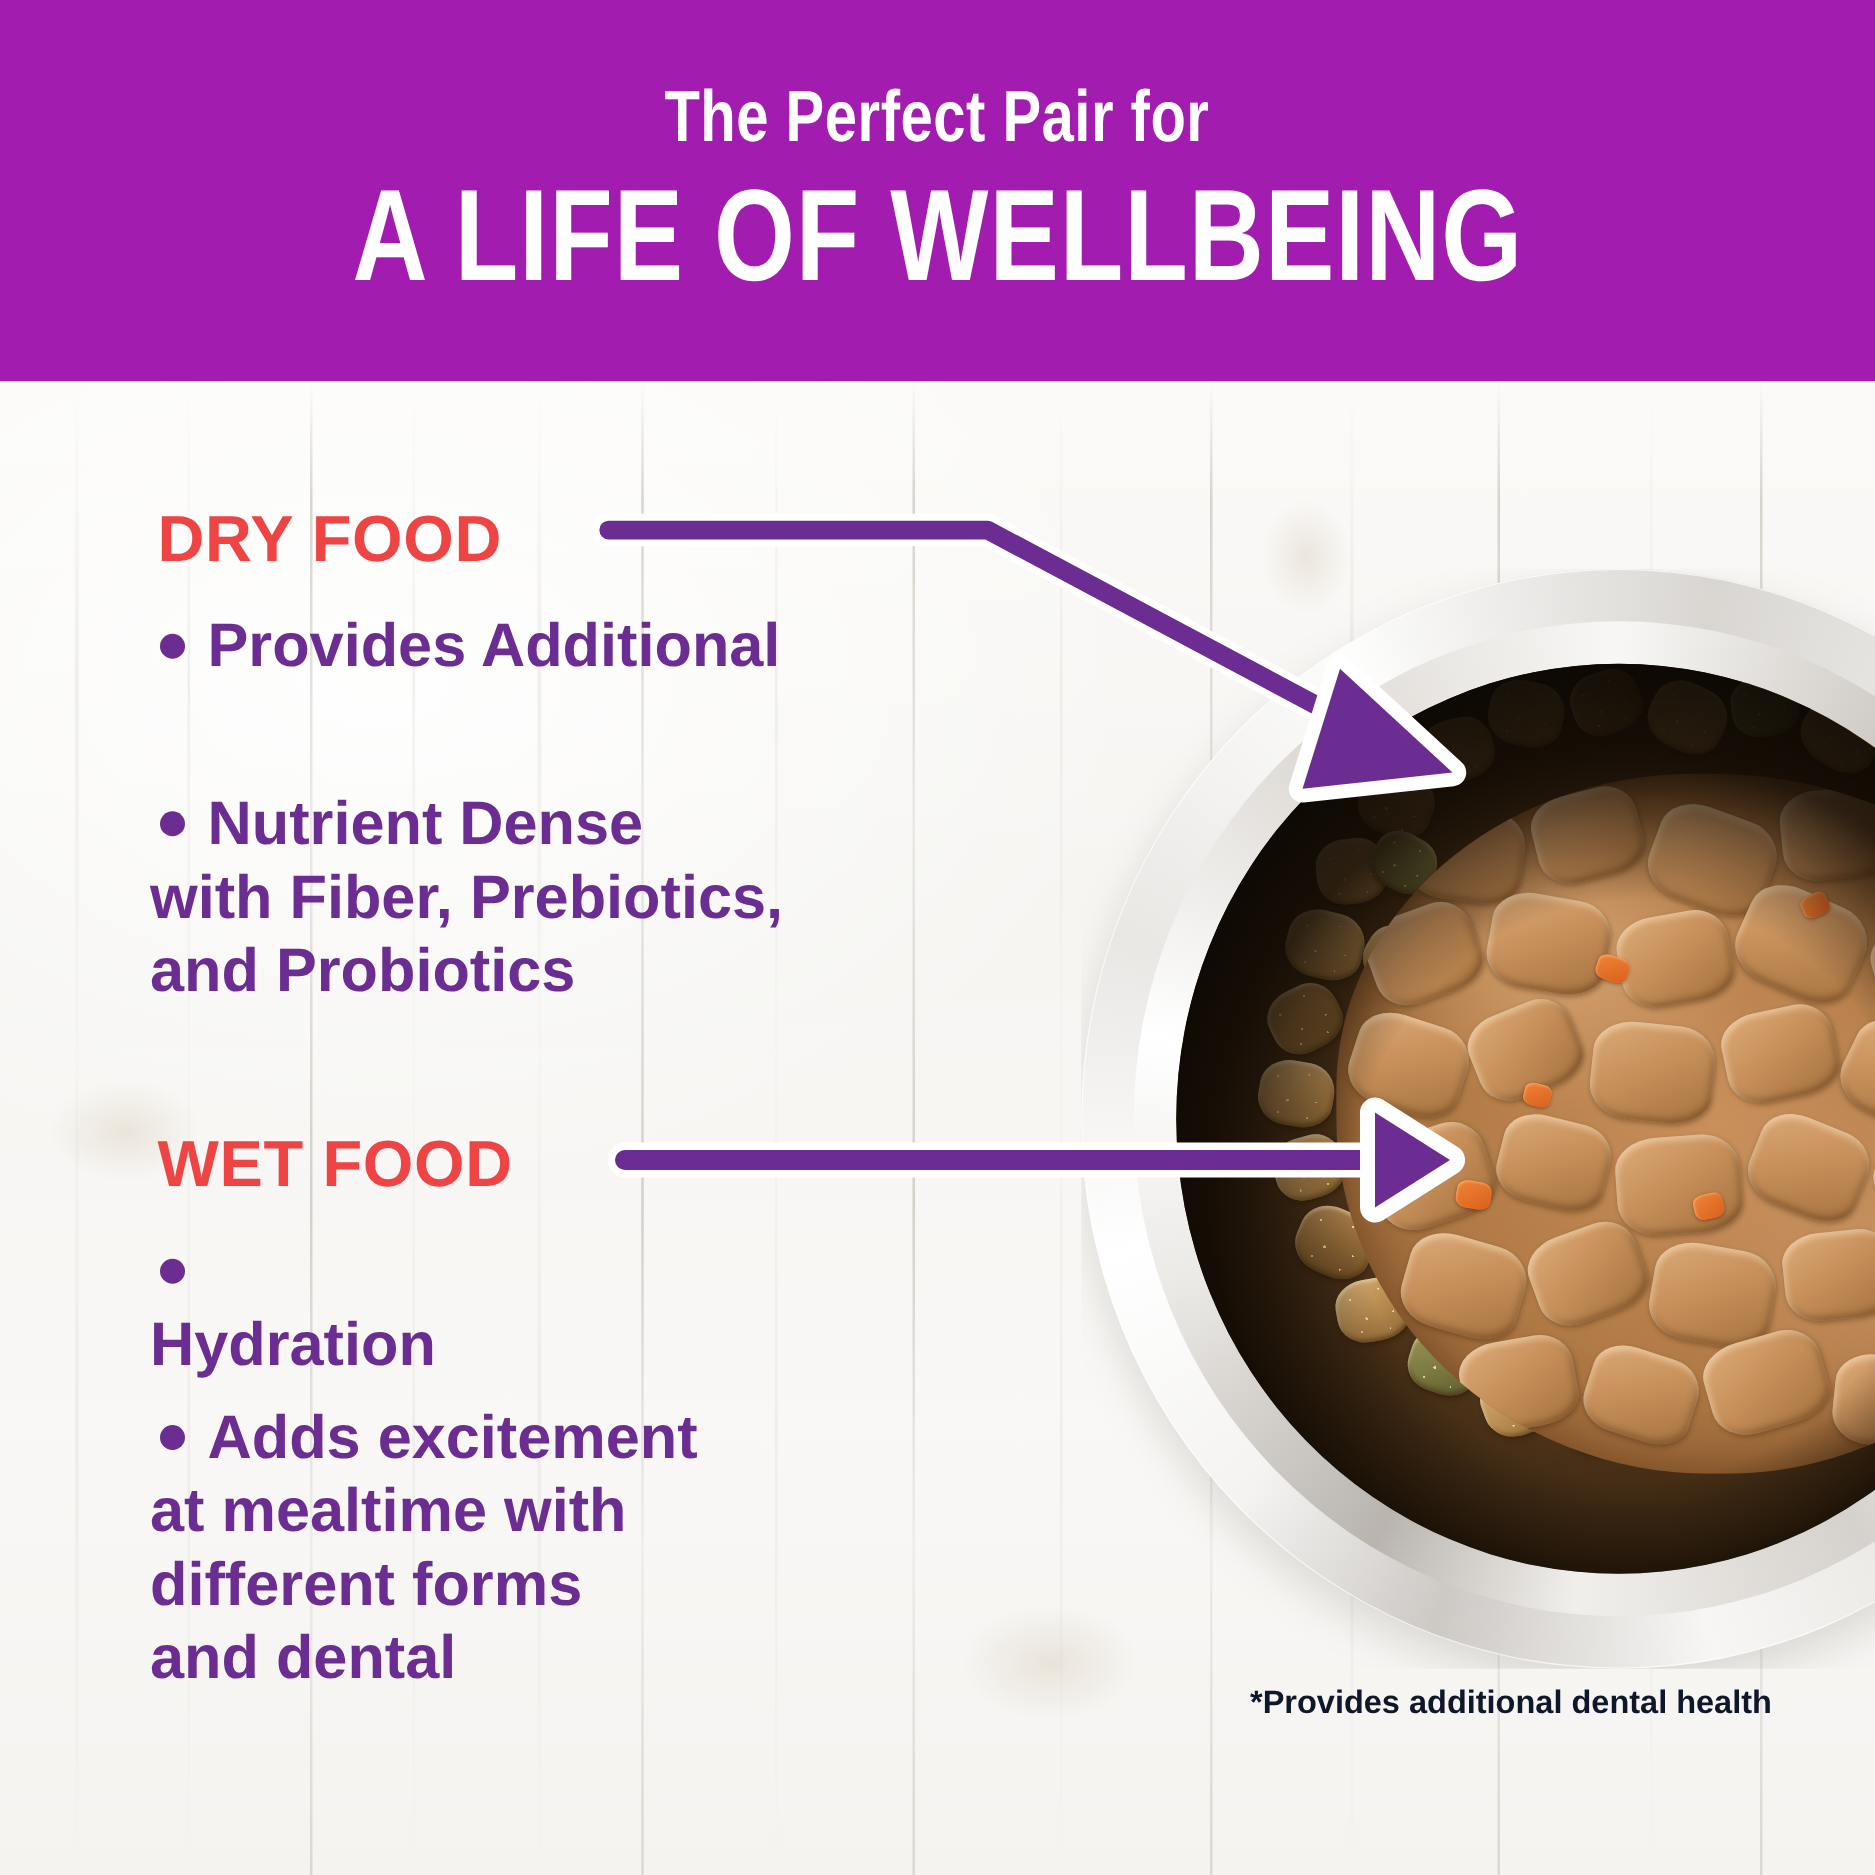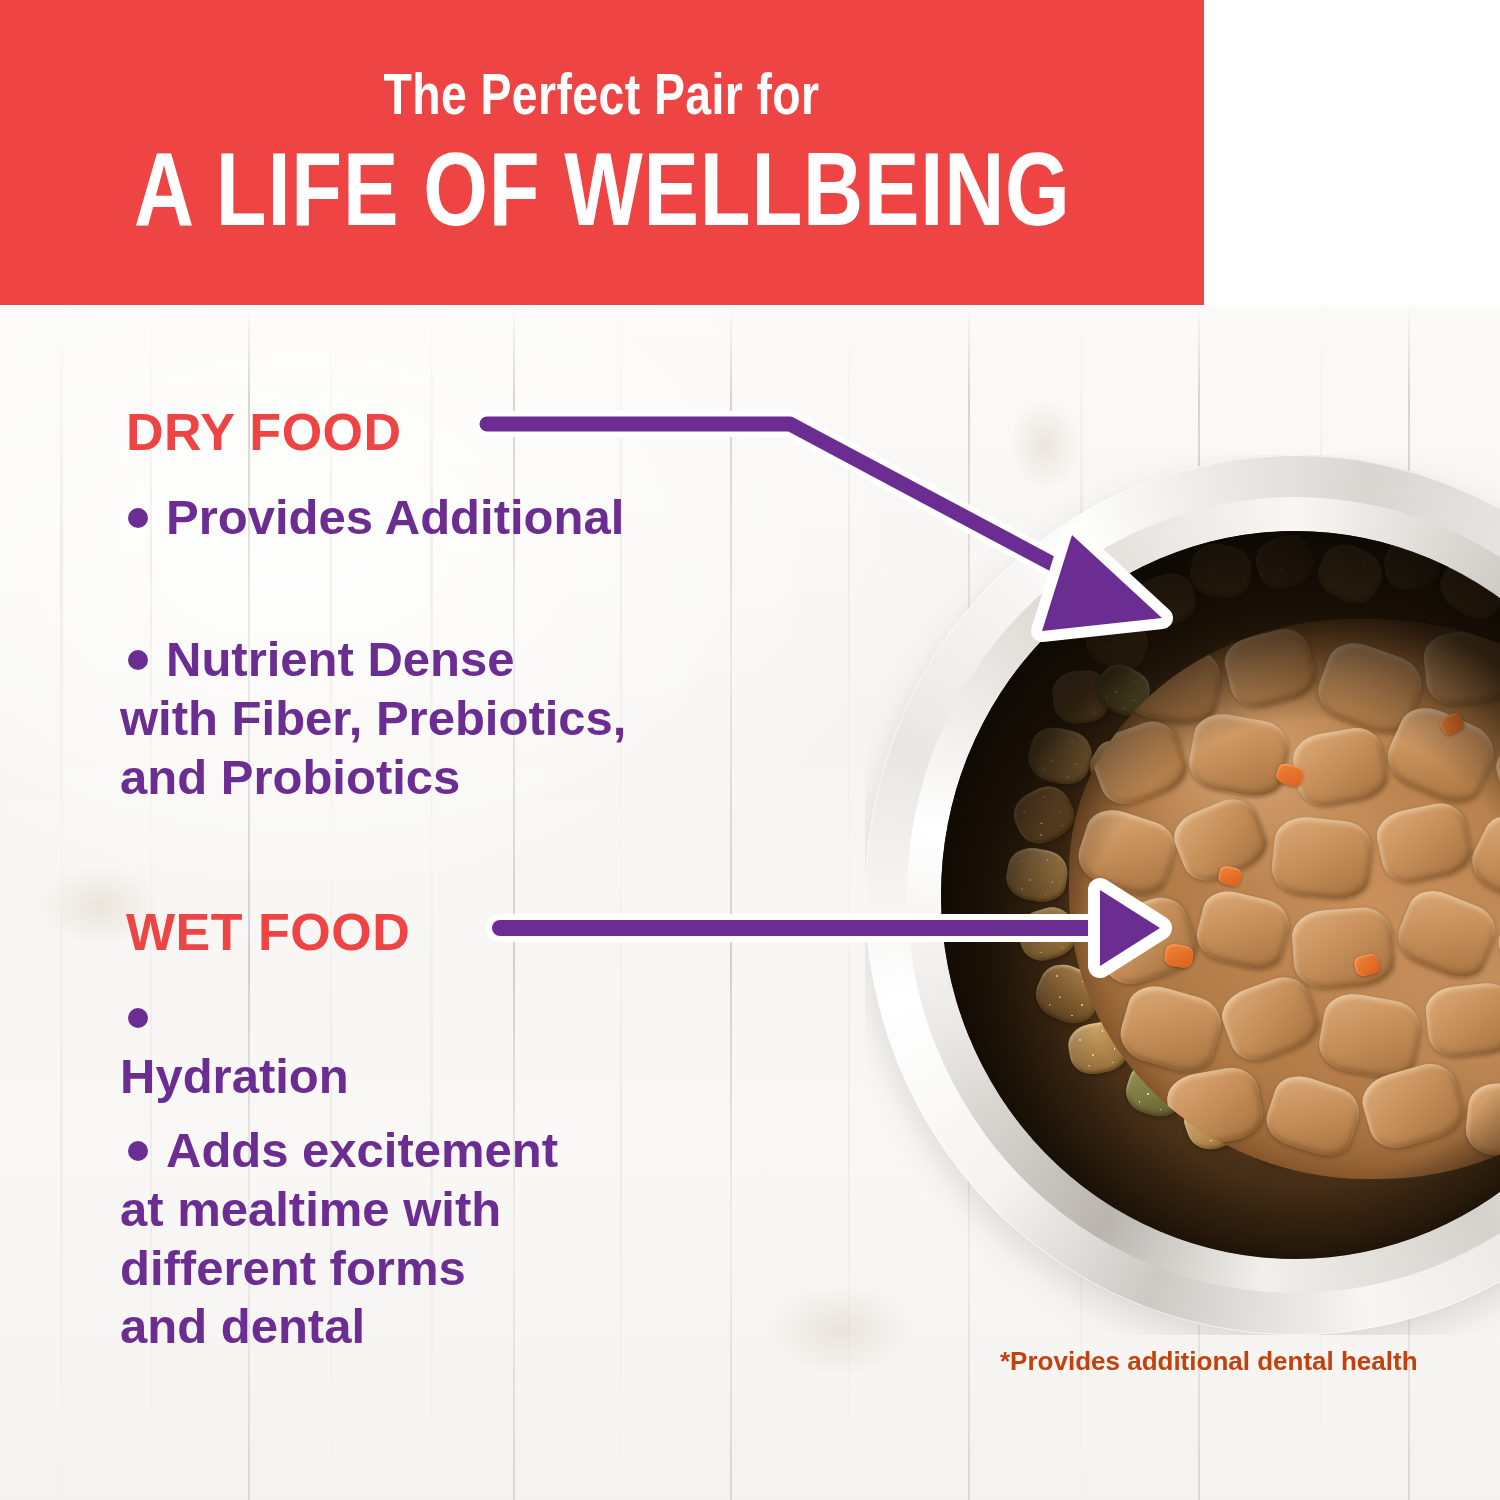--- a/index.html
+++ b/index.html
@@ -6,22 +6,22 @@
   html,body { width:1500px; height:1500px; }
   body {
     font-family:"Liberation Sans", sans-serif;
     background:#ffffff;
     position:relative;
     overflow:hidden;
   }
 
   
   #header-banner{
-    position:absolute; left:0; top:0; width:1204px; height:305px;
-    background:#ef4444;
+    position:absolute; left:0; top:0; width:1500px; height:305px;
+    background:#a21caf;
     display:flex; flex-direction:column;
     align-items:center; justify-content:center;
     overflow:hidden;
   }
   #header-eyebrow{
     color:#ffffff;
     font-family:"Liberation Sans Narrow","Liberation Sans",sans-serif;
     font-weight:bold;
     font-size:58px;
     letter-spacing:0.5px;
@@ -211,21 +211,21 @@
       radial-gradient(circle 1.3px at 78% 58%, rgba(255,236,190,0.8) 0 60%, transparent 62%),
       radial-gradient(circle 1.5px at 30% 82%, rgba(255,240,200,0.7) 0 60%, transparent 62%),
       radial-gradient(circle 1.2px at 70% 84%, rgba(255,238,196,0.75) 0 60%, transparent 62%);
   }
 
   
   #footnote{
     position:absolute;
     left:1000px; top:1345px;
     width:430px;
-    color:#c2410c;
+    color:#0f172a;
     font-size:26px;
     font-weight:bold;
     line-height:1.28;
   }
 </style>
 </head>
 <body>
 
 <div id="header-banner">
   <div id="header-eyebrow">The Perfect Pair for</div>

